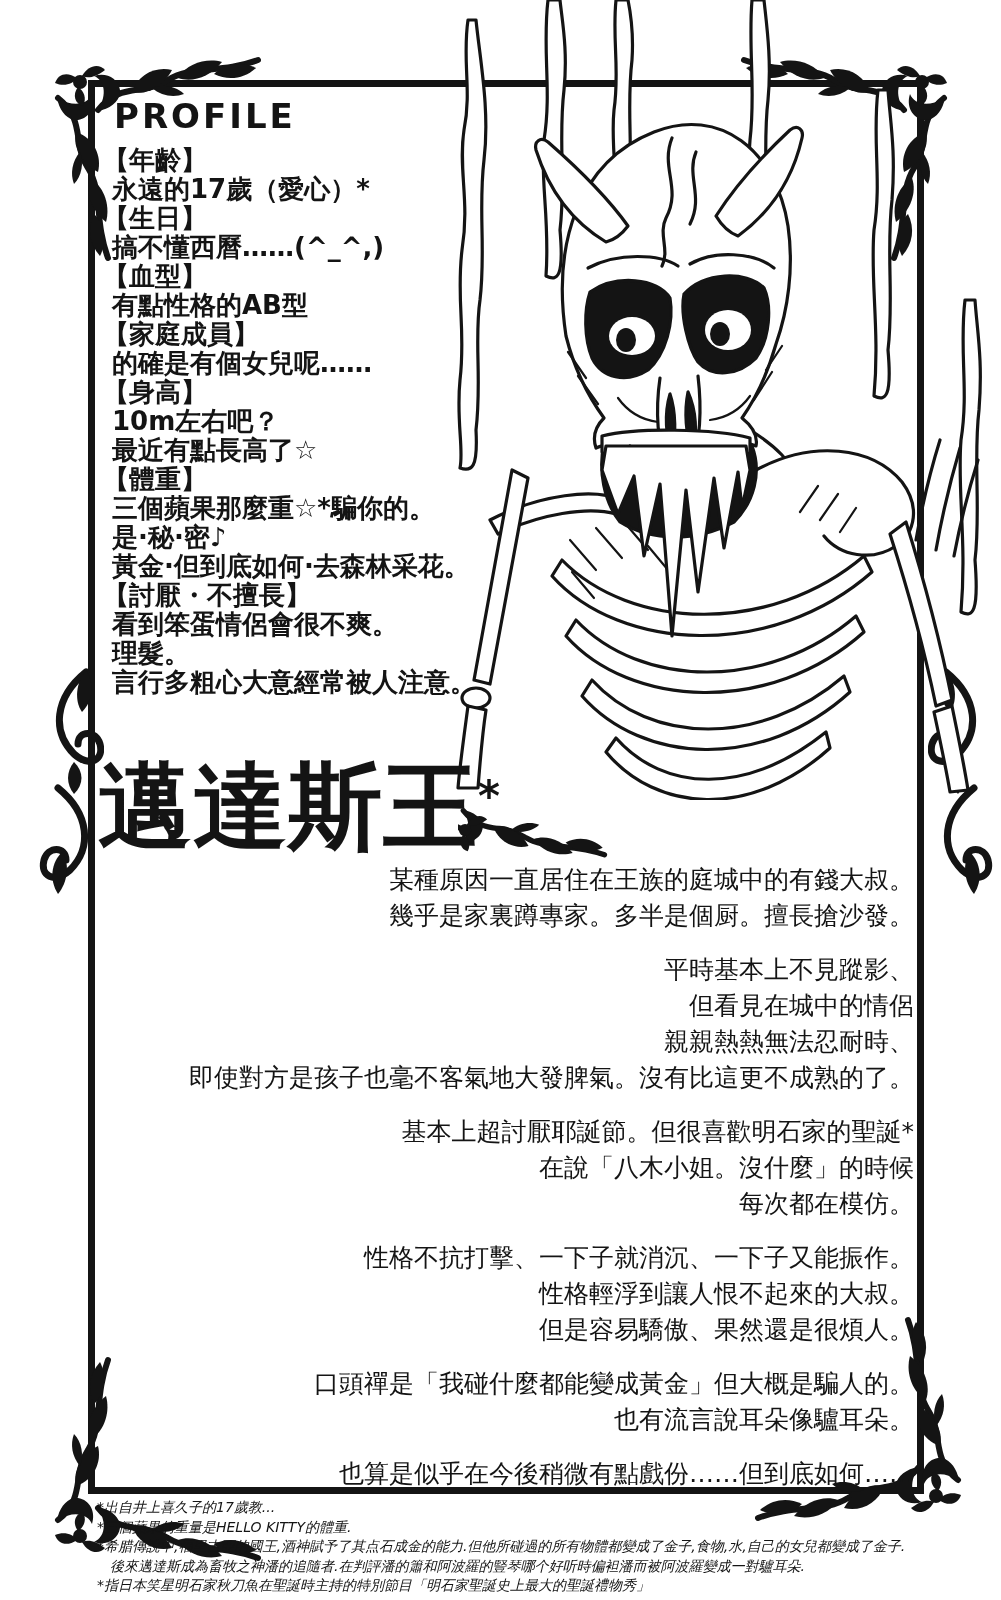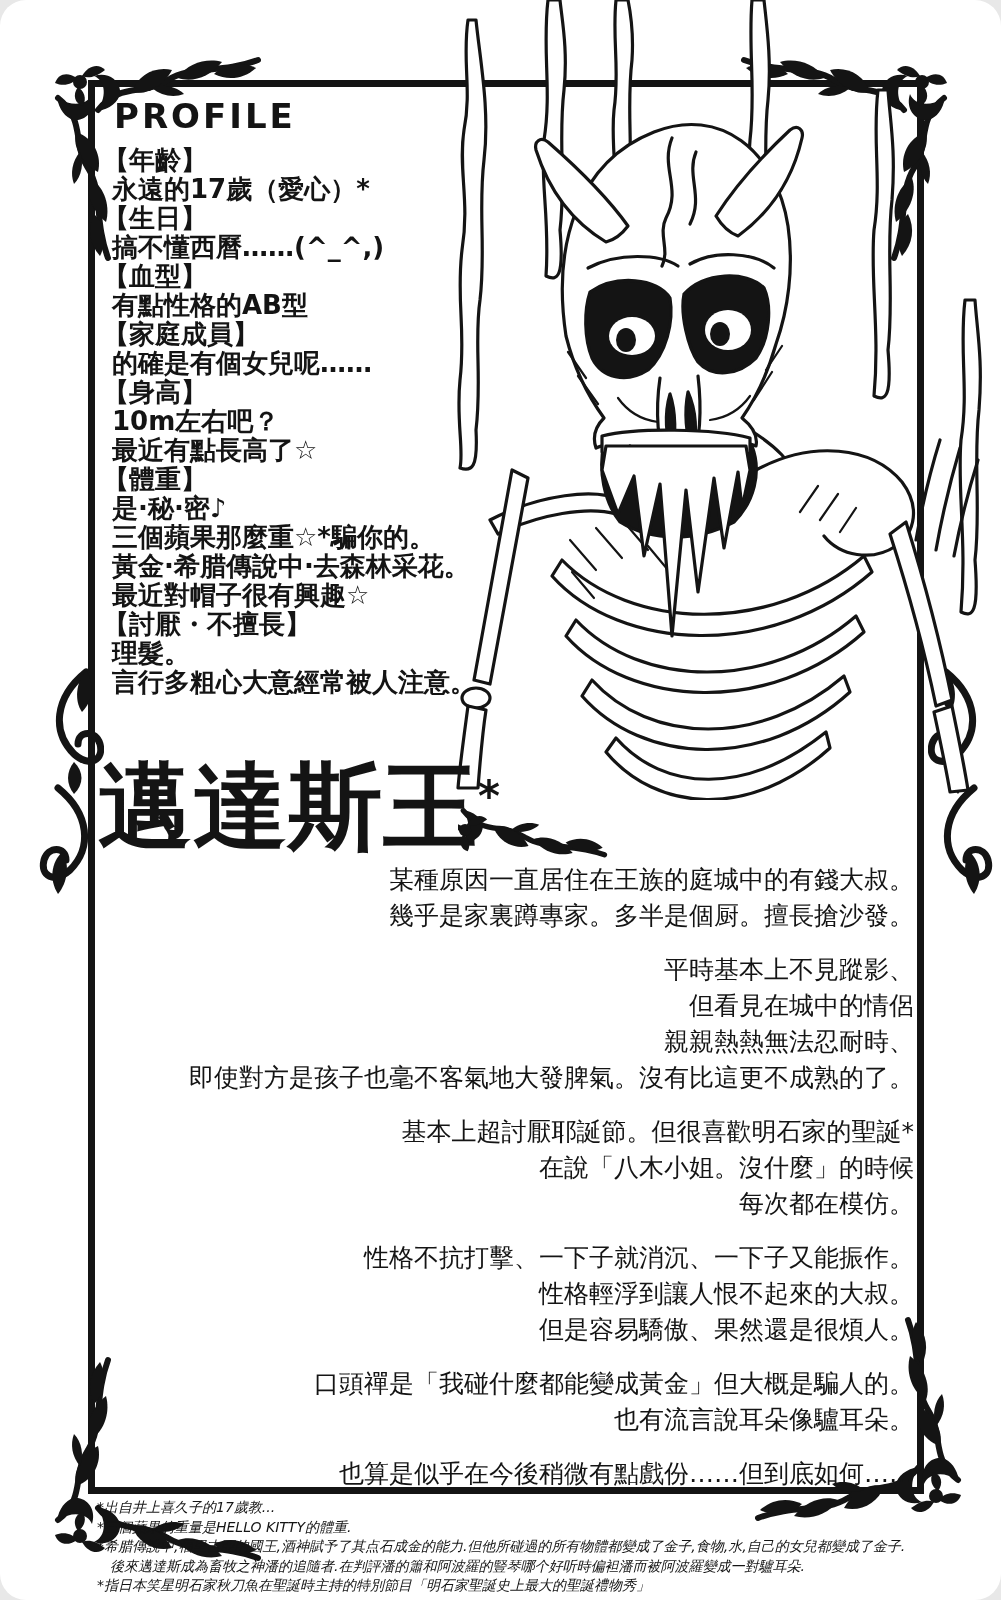--- a/index.html
+++ b/index.html
@@ -1,20 +1,19 @@
 <!DOCTYPE html>
 <html lang="zh-Hant"><head>
 <meta charset="utf-8">
 <style>
   html,body{margin:0;padding:0;background:#e8e8e8;}
   .page{
     position:relative;width:1001px;height:1600px;margin:0 auto;
     background:#ffffff;color:#141414;overflow:hidden;
     font-family:"DejaVu Sans",sans-serif;
-    border-radius:26px;
   }
   
   .frame{
     position:absolute;left:88px;top:80px;width:836px;height:1414px;
     border:7px solid #141414;box-sizing:border-box;z-index:1;
   }
   
   .deco{position:absolute;z-index:2;}
   .corner{width:240px;height:240px;}
   .corner-tl{left:36px;top:38px;}
@@ -177,25 +176,25 @@
     <div class="pl label">【生日】</div>
     <div class="pl v">搞不懂西曆……(^_^,)</div>
     <div class="pl label">【血型】</div>
     <div class="pl v">有點性格的AB型</div>
     <div class="pl label">【家庭成員】</div>
     <div class="pl v">的確是有個女兒呢……</div>
     <div class="pl label">【身高】</div>
     <div class="pl v">10m左右吧？</div>
     <div class="pl v">最近有點長高了☆</div>
     <div class="pl label">【體重】</div>
+    <div class="pl v">三個蘋果那麼重☆*騙你的。</div>
     <div class="pl v">是·秘·密♪</div>
-    <div class="pl v">三個蘋果那麼重☆*騙你的。</div>
-    <div class="pl v">黃金·希腊傳說中·去森林采花。</div>
-    <div class="pl v">最近對帽子很有興趣☆</div>
+    <div class="pl v">黃金·但到底如何·去森林采花。</div>
     <div class="pl label">【討厭・不擅長】</div>
+    <div class="pl v">看到笨蛋情侶會很不爽。</div>
     <div class="pl v">理髮。</div>
     <div class="pl v">言行多粗心大意經常被人注意。</div>
   </div>
 
   <div class="big-title"><span>邁達斯王</span><span class="ast">*</span></div>
   <svg class="deco title-flourish" viewBox="0 0 170 70">
     <use href="#branchH" transform="translate(0,70) scale(1,-1)"></use>
     <use href="#rosette" transform="translate(8,34)"></use>
   </svg>
 

